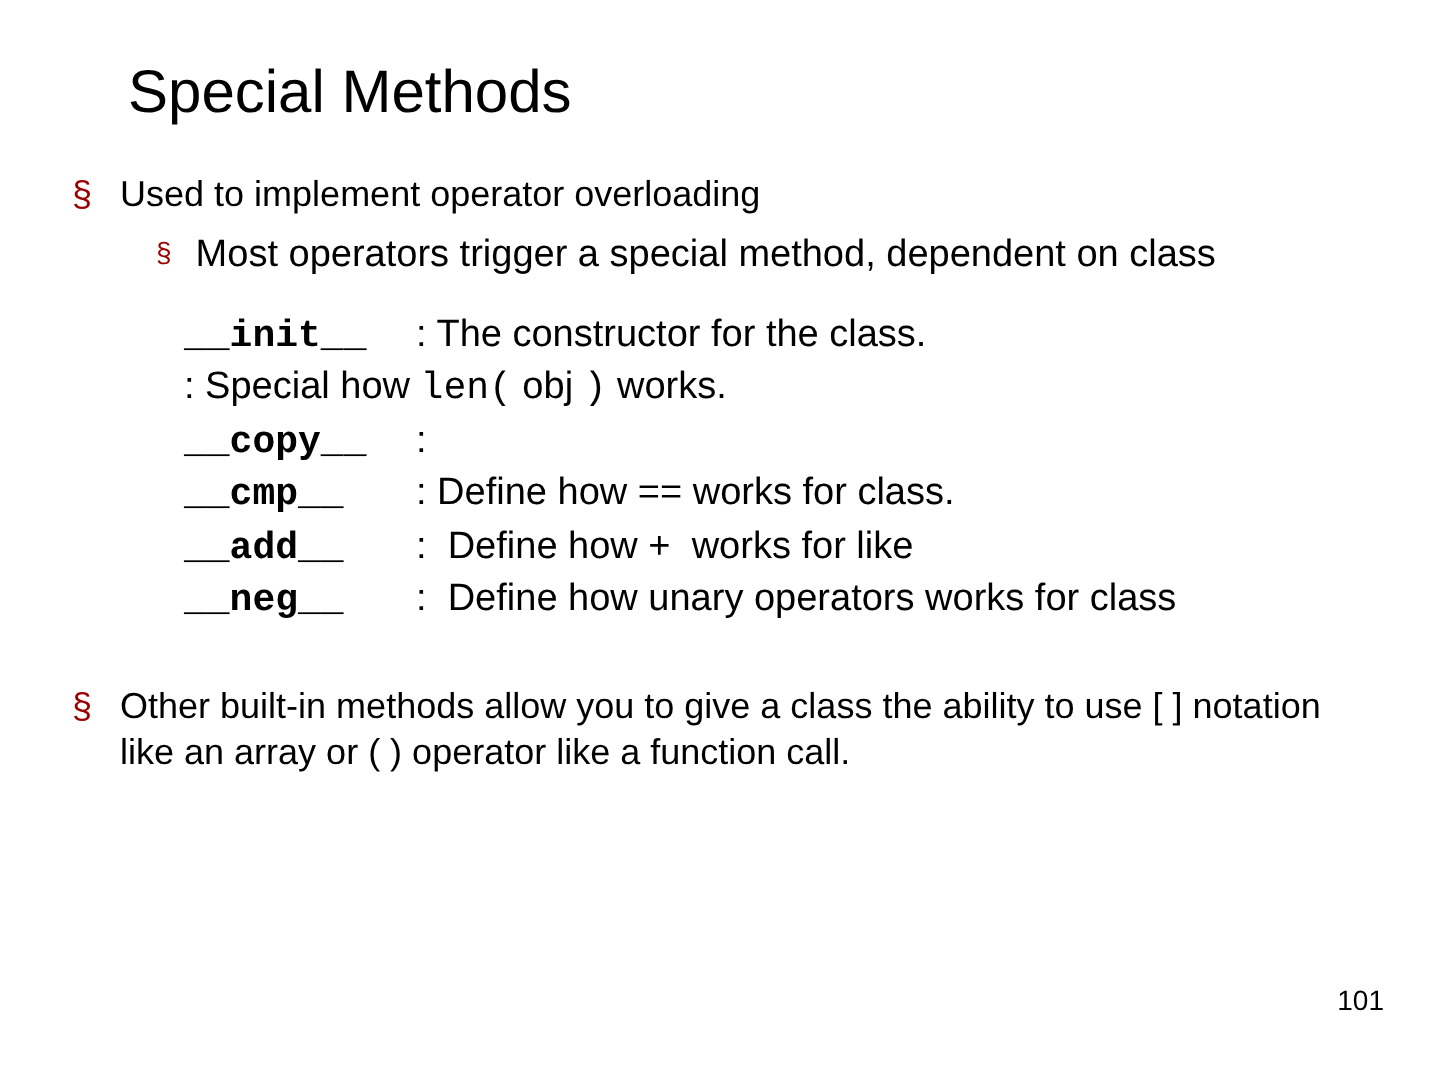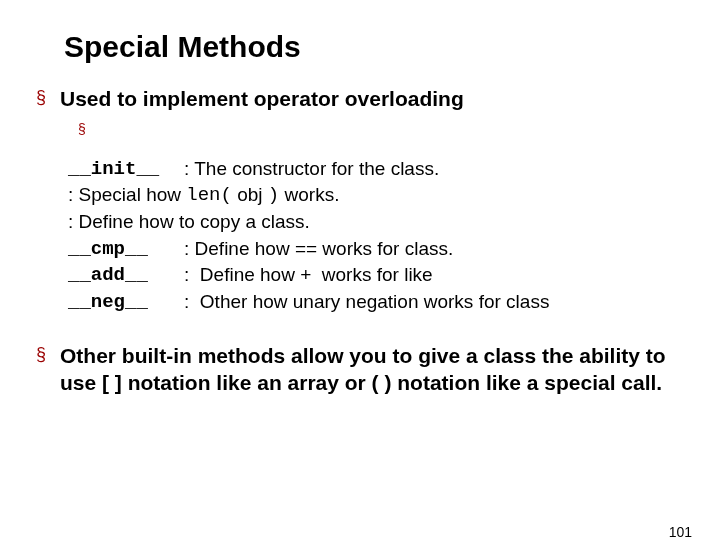--- a/index.html
+++ b/index.html
@@ -7,60 +7,60 @@
       width: 720px;
       height: 540px;
       background: #fff;
       font-family: Arial, Helvetica, sans-serif;
       color: #000;
       position: relative;
       padding: 30px 36px 20px 36px;
     }
     .title {
       font-size: 30px;
-      font-weight: bold;
+      font-weight: normal;
       margin-left: 28px;
       margin-bottom: 22px;
     }
     .bullet-l1 {
       display: flex;
       align-items: flex-start;
       margin-bottom: 8px;
     }
     .bullet-l1 .marker {
       color: #9a0000;
       font-size: 18px;
       margin-right: 14px;
       line-height: 1.25;
       font-family: "Arial Black", Arial, sans-serif;
     }
     .bullet-l1 .text {
-      font-size: 21px;
-      font-weight: bold;
+      font-size: 18px;
+      font-weight: normal;
       line-height: 1.25;
     }
     .bullet-l2 {
       display: flex;
       align-items: flex-start;
       margin-left: 42px;
       margin-bottom: 16px;
     }
     .bullet-l2 .marker {
       color: #9a0000;
       font-size: 14px;
       margin-right: 12px;
       line-height: 1.4;
       font-family: "Arial Black", Arial, sans-serif;
     }
     .bullet-l2 .text {
       font-size: 19px;
       font-weight: normal;
     }
     .methods-block {
-      margin-left: 32px;
+      margin-left: 56px;
       margin-top: 10px;
       margin-bottom: 28px;
     }
     .method-row {
       font-size: 19px;
       line-height: 1.4;
       display: flex;
     }
     .method-name {
       font-family: "Courier New", Courier, monospace;
@@ -69,73 +69,74 @@
       display: inline-block;
       min-width: 116px;
     }
     .method-desc {
       font-family: Arial, Helvetica, sans-serif;
       white-space: pre;
     }
     .mono { font-family: "Courier New", Courier, monospace; text-align: right; }
     .page-num {
       position: absolute;
-      bottom: 0;
+      bottom: 32px;
       right: 28px;
       font-size: 14px;
     }
     .second-point { margin-top: 28px; }
   </style>
 </head>
 <body>
 
 <div class="title">Special Methods</div>
 
 <div class="bullet-l1">
   <span class="marker">§</span>
   <span class="text">Used to implement operator overloading</span>
 </div>
 
 <div class="bullet-l2">
   <span class="marker">§</span>
+  <span class="text">Most operators trigger a special method, dependent on class</span>
 </div>
 
 <div class="methods-block">
   <div class="method-row">
     <span class="method-name">__init__</span>
       <span class="method-desc">:</span>
       <span class="method-desc"> The constructor for the class.</span>
   </div>
   <div class="method-row">
       <span class="method-desc">:</span>
       <span class="method-desc"> Special how </span>
       <span class="mono method-desc">len(</span>
       <span class="method-desc"> obj </span>
       <span class="mono method-desc">)</span>
       <span class="method-desc"> works.</span>
   </div>
   <div class="method-row">
+    <span class="method-name">__copy__</span>
       <span class="method-desc">:</span>
-      <span class="method-desc"> Define how to copy a class.</span>
   </div>
   <div class="method-row">
     <span class="method-name">__cmp__ </span>
       <span class="method-desc">:</span>
       <span class="method-desc"> Define how == works for class.</span>
   </div>
   <div class="method-row">
     <span class="method-name">__add__ </span>
       <span class="method-desc">:</span>
       <span class="method-desc">  Define how +  works for like</span>
   </div>
   <div class="method-row">
     <span class="method-name">__neg__ </span>
       <span class="method-desc">:</span>
-      <span class="method-desc">  Other how unary negation works for class</span>
+      <span class="method-desc">  Define how unary operators works for class</span>
   </div>
 </div>
 
 <div class="bullet-l1 second-point">
   <span class="marker">§</span>
-  <span class="text">Other built-in methods allow you to give a class the ability to use [ ] notation like an array or ( ) notation like a special call.</span>
+  <span class="text">Other built-in methods allow you to give a class the ability to use [ ] notation like an array or ( ) operator like a function call.</span>
 </div>
 
 <div class="page-num">101</div>
 
 </body></html>

